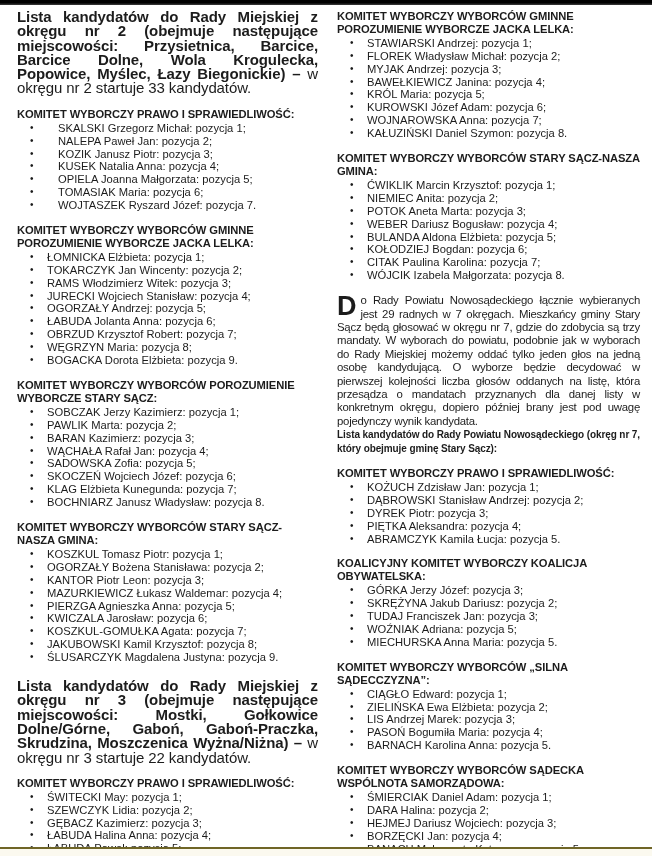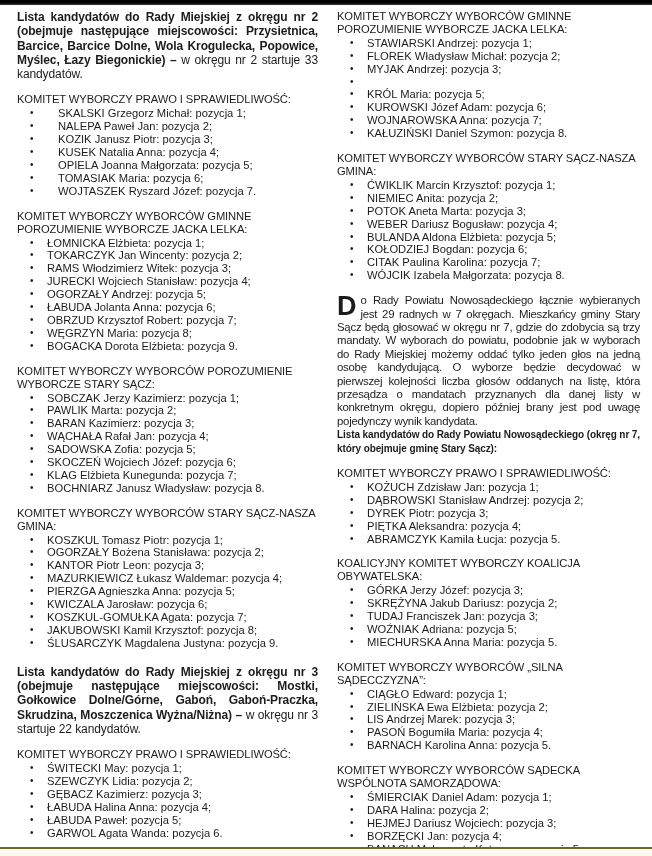--- a/index.html
+++ b/index.html
@@ -10,28 +10,28 @@
     color:#1c1c1c;
     overflow:hidden;
   }
   .page{position:relative;width:652px;height:856px;background:#fff;overflow:hidden;}
   .topbar{position:absolute;top:0;left:0;right:0;height:5px;background:linear-gradient(180deg,#000 55%,#3d3d3d);}
   .cols{display:flex;gap:19px;padding:10px 12px 0 17px;}
   .col{width:301px;flex:none;}
   .col.right{width:303px;}
 
   .intro{
-    font-size:12px;line-height:14.3px;font-weight:bold;
+    font-size:15px;line-height:14.3px;font-weight:bold;
     text-align:justify;margin:0 0 12px 0;letter-spacing:-0.1px;
   }
   .intro .rest{font-weight:normal;}
   .intro.second{margin-top:15px;}
 
   h3.sec{
-    font-size:11.2px;line-height:12.9px;font-weight:normal;
+    font-size:11.2px;line-height:12.9px;font-weight:bold;
     margin:0;letter-spacing:-0.1px;
   }
   ul.cands{
     list-style:none;margin:0 0 12px 0;padding:1px 0 0 13px;
     font-size:11.2px;line-height:12.9px;
   }
   ul.cands li{display:flex;}
   .blt{flex:none;width:17px;font-size:10px;}
   ul.cands.wide .blt{width:28px;}
 
@@ -261,20 +261,21 @@
             <li>
               <span class="blt">•</span>
               <span>FLOREK Władysław Michał: pozycja 2;</span>
             </li>
             <li>
               <span class="blt">•</span>
               <span>MYJAK Andrzej: pozycja 3;</span>
             </li>
             <li>
               <span class="blt">•</span>
+              <span>BAWEŁKIEWICZ Janina: pozycja 4;</span>
             </li>
             <li>
               <span class="blt">•</span>
               <span>KRÓL Maria: pozycja 5;</span>
             </li>
             <li>
               <span class="blt">•</span>
               <span>KUROWSKI Józef Adam: pozycja 6;</span>
             </li>
             <li>

